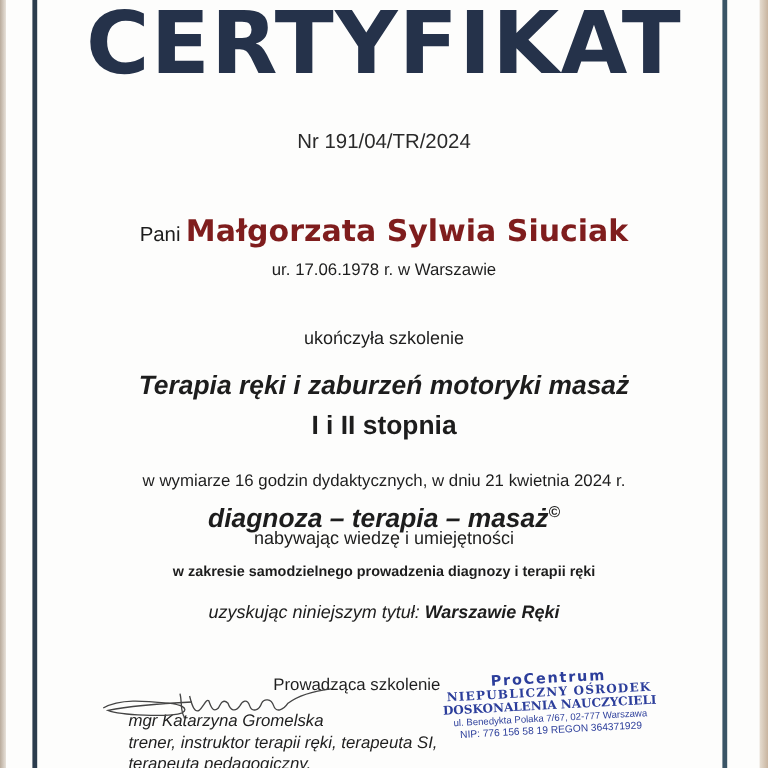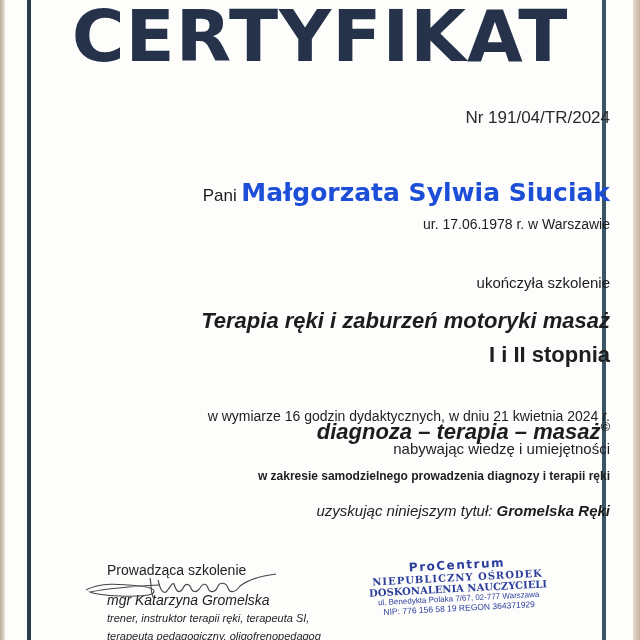--- a/index.html
+++ b/index.html
@@ -3,40 +3,40 @@
 <meta charset="utf-8">
 <style>
   html, body { margin:0; padding:0; }
   body { width:640px; height:640px; overflow:hidden; background:#d9cfc2; position:relative; font-family:"DejaVu Sans", sans-serif; }
   .paper { position:absolute; left:4px; top:0; width:630px; height:640px; background:#fdfdfc; }
   .edge-left { position:absolute; left:0; top:0; width:5px; height:640px; background:linear-gradient(90deg,#b9ab9c,#e8e2da); }
   .edge-right { position:absolute; right:0; top:0; width:7px; height:640px; background:linear-gradient(90deg,#e6ddd1,#c8b49f); }
   .frame-left { position:absolute; left:27px; top:0; width:4px; height:640px; background:#2b3c4d; }
   .frame-right { position:absolute; left:602px; top:0; width:4px; height:640px; background:#3a5566; }
   .title { position:absolute; left:0; width:640px; top:-10px; text-align:center; font-family:"DejaVu Sans", sans-serif; font-weight:bold; font-size:72px; letter-spacing:1px; color:#25324a; line-height:92px; }
-  .center { position:absolute; left:30px; width:580px; text-align:right; color:#1d1d1d; font-family:"Liberation Sans", sans-serif; }
+  .center { position:absolute; left:30px; width:580px; text-align:center; color:#1d1d1d; font-family:"Liberation Sans", sans-serif; }
   .nr { top:108px; font-size:17px; color:#2a2a2a; }
   .name-line { top:178px; }
   .pani { font-size:17px; }
-  .person { font-size:25px; font-weight:bold; font-family:"DejaVu Sans", sans-serif; color:#1d4ed8; }
+  .person { font-size:25px; font-weight:bold; font-family:"DejaVu Sans", sans-serif; color:#7f1d1d; }
   .born { top:216px; font-size:14px; }
   .completed { top:274px; font-size:15px; }
   .course { top:308px; font-size:22px; font-weight:bold; font-style:italic; }
   .level { top:342px; font-size:22px; font-weight:bold; }
   .sub { top:375px; font-size:22px; font-weight:bold; font-style:italic;margin-top:44px; }
   .sub sup { font-size:13px; }
-  .scope { top:408px; font-size:14px; }
+  .scope { top:392px; font-size:14px; }
   .gain { top:440px; font-size:15px; }
   .range { top:469px; font-size:12px; font-weight:bold; }
   .title-line { top:502px; font-size:15px; font-style:italic; }
   .title-line b { font-style:italic; }
   .trainer { position:absolute; left:107px; top:562px; width:260px; font-family:"Liberation Sans", sans-serif; color:#1f1f1f; }
-  .trainer .lbl { font-size:14px; line-height:16px; }
+  .trainer .lbl { font-size:14px; line-height:16px;text-align:right; }
   .trainer .nm { font-size:14px; font-style:italic; margin-top:14px; line-height:16px; }
-  .trainer .desc { font-size:11px; font-style:italic; line-height:15px; margin-top:3px; }
+  .trainer .desc { font-size:14px; font-style:italic; line-height:15px; margin-top:3px; }
   .sig { position:absolute; left:80px; top:568px; width:200px; height:36px; }
   .stamp { position:absolute; left:368px; top:558px; width:180px; text-align:center; color:#2c3e9b; font-family:"DejaVu Sans", sans-serif; transform:rotate(-3deg); }
   .stamp .s1 { font-size:12px; font-weight:bold; letter-spacing:1.5px; }
   .stamp .s2 { font-size:10px; font-weight:bold; letter-spacing:1px; font-family:"DejaVu Serif", serif; }
   .stamp .s3 { font-size:10px; font-weight:bold; font-family:"DejaVu Serif", serif; }
   .stamp .s4 { font-size:8px; font-family:"Liberation Sans", sans-serif; }
   .stamp .s5 { font-size:8.5px; font-family:"Liberation Sans", sans-serif; }
 </style>
 </head>
 <body>
@@ -60,21 +60,21 @@
 <div class="center course">Terapia ręki i zaburzeń motoryki masaż</div>
 <div class="center level">I i II stopnia</div>
 <div class="center sub">
   <span>diagnoza – terapia – masaż</span><sup>©</sup>
 </div>
 <div class="center scope">w wymiarze 16 godzin dydaktycznych, w dniu 21 kwietnia 2024 r.</div>
 <div class="center gain">nabywając wiedzę i umiejętności</div>
 <div class="center range">w zakresie samodzielnego prowadzenia diagnozy i terapii ręki</div>
 <div class="center title-line">
   <span>uzyskując niniejszym tytuł:</span>
-  <b>Gromelska Ręki</b>
+  <b>Warszawie Ręki</b>
 </div>
 
 <div class="trainer">
   <div class="lbl">Prowadząca szkolenie</div>
   <div class="nm">mgr  Katarzyna Gromelska</div>
   <div class="desc">trener, instruktor terapii ręki, terapeuta SI,</div>
   <div class="desc">terapeuta pedagogiczny, oligofrenopedagog</div>
 </div>
 
 <svg class="sig" viewBox="0 0 200 36">

